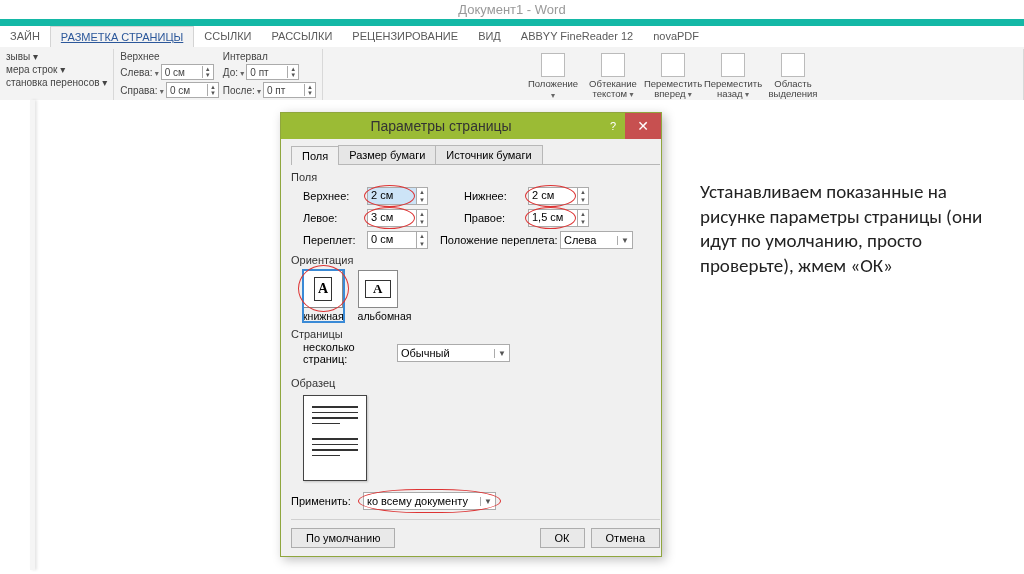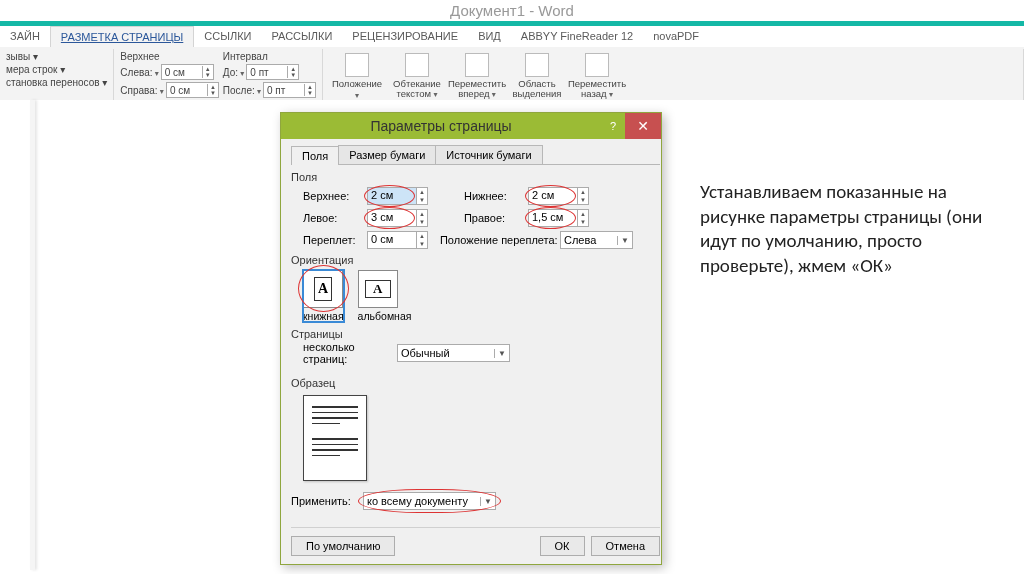--- a/index.html
+++ b/index.html
@@ -1,31 +1,31 @@
 <!DOCTYPE html>
 <html><head>
 <meta charset="utf-8">
 <style>
   * { box-sizing: border-box; margin: 0; padding: 0; }
   body { font-family: "Segoe UI", Tahoma, sans-serif; font-size: 11px; background: #fff; width: 1024px; height: 574px; overflow: hidden; position: relative; }
   
   
-  .title-bar { background: #fff; color: #999; font-size: 15px; text-align: center; padding: 2px 0; border-bottom: 5px solid #14b8a6; }
+  .title-bar { background: #fff; color: #999; font-size: 13px; text-align: center; padding: 2px 0; border-bottom: 7px solid #14b8a6; }
   
   
   .ribbon-tabs { display: flex; background: #fff; font-size: 11px; }
   .ribbon-tabs .tab { padding: 4px 10px; color: #5a5a5a; cursor: pointer; white-space: nowrap; }
   .ribbon-tabs .tab.active { background: #f3f3f3; border: 1px solid #d4d4d4; border-bottom: none; color: #2b579a; text-decoration: underline; }
   
   
   .ribbon-body { display: flex; background: #f3f3f3; border-bottom: 1px solid #d4d4d4; padding: 2px 0 0 0; height: 78px; font-size: 10px; color: #444; }
   .ribbon-group { border-right: 1px solid #d8d8d8; padding: 2px 6px 0 6px; display: flex; flex-direction: column; justify-content: space-between; }
   .ribbon-group .group-label { text-align: center; color: #6a6a6a; font-size: 10px; padding: 1px 0; position: relative; }
   .ribbon-group .group-label::after { content: "⌵"; position: absolute; right: -2px; bottom: 0; font-size: 8px; color: #888; }
-  .group-content { flex: 1; display: flex; align-items: flex-start; gap: 4px; }
+  .group-content { flex: 1; display: flex; align-items: flex-start; gap: 4px; justify-content: center; }
   .stack { display: flex; flex-direction: column; gap: 2px; }
   .stack-item { display: flex; align-items: center; gap: 2px; white-space: nowrap; }
   .dd::after { content: " ▾"; font-size: 8px; color: #666; }
   .spin-box { display: inline-flex; align-items: center; border: 1px solid #ababab; background: #fff; height: 16px; font-size: 10px; }
   .spin-box .val { width: 40px; padding: 0 3px; }
   .spin-box .arrows { display: flex; flex-direction: column; border-left: 1px solid #ababab; }
   .spin-box .arrows span { font-size: 6px; line-height: 6px; padding: 0 2px; color: #555; cursor: pointer; }
   .big-btn { display: flex; flex-direction: column; align-items: center; justify-content: flex-start; width: 56px; text-align: center; gap: 2px; cursor: pointer; padding-top:2px;}
   .big-btn .icn { width: 24px; height: 24px; border: 1px solid #bbb; background: #fff; }
   .big-btn .lbl { font-size: 9.5px; line-height: 10px; }
@@ -70,21 +70,21 @@
   .orient-opt .pg.port { width:18px; height:24px; font-size:14px;}
   .orient-opt .pg.land { width:26px; height:18px; font-size:13px;}
   .orient-opt .ol { font-size: 10.5px; text-decoration: underline; }
   .orient-opt .ol.nou { text-decoration: none; }
   
   .preview { margin: 6px 0 10px 12px; }
   .preview-page { width: 64px; height: 86px; border: 1px solid #444; background: #fff; box-shadow: 1px 1px 2px rgba(0,0,0,.2); padding: 10px 8px; display:flex; flex-direction:column; gap:4px;}
   .preview-page .ln { height: 1.5px; background: #333; }
   .preview-page .ln.half { width: 60%; }
   
-  .dlg-buttons { display: flex; align-items: center; gap: 6px; margin-top: 16px; border-top: 1px solid #d0d0d0; padding-top: 8px; }
+  .dlg-buttons { display: flex; align-items: center; gap: 6px; margin-top: 8px; border-top: 1px solid #d0d0d0; padding-top: 8px; }
   .dlg-buttons .filler { flex: 1; }
   .btn { border: 1px solid #adadad; background: #e9e9e9; padding: 3px 14px; font-size: 11px; cursor: pointer; }
   
   
   .instruction { position: absolute; top: 180px; left: 700px; width: 300px; font-size: 19px; line-height: 1.3; color: #222; font-family: Calibri, sans-serif; }
 </style>
 </head>
 <body>
 
 <div class="title-bar">Документ1 - Word</div>
@@ -173,25 +173,25 @@
       <div class="big-btn">
           <div class="icn"></div>
           <div class="lbl dd">Обтекание текстом</div>
         </div>
       <div class="big-btn">
           <div class="icn"></div>
           <div class="lbl dd">Переместить вперед</div>
         </div>
       <div class="big-btn">
           <div class="icn"></div>
+          <div class="lbl dd">Переместить назад</div>
+        </div>
+      <div class="big-btn">
+          <div class="icn"></div>
           <div class="lbl">Область выделения</div>
-        </div>
-      <div class="big-btn">
-          <div class="icn"></div>
-          <div class="lbl dd">Переместить назад</div>
         </div>
     </div>
     <div class="group-label">Упорядочение</div>
   </div>
 </div>
 
 <div class="doc-area">
   <div class="page-edge"></div>
 </div>
 

